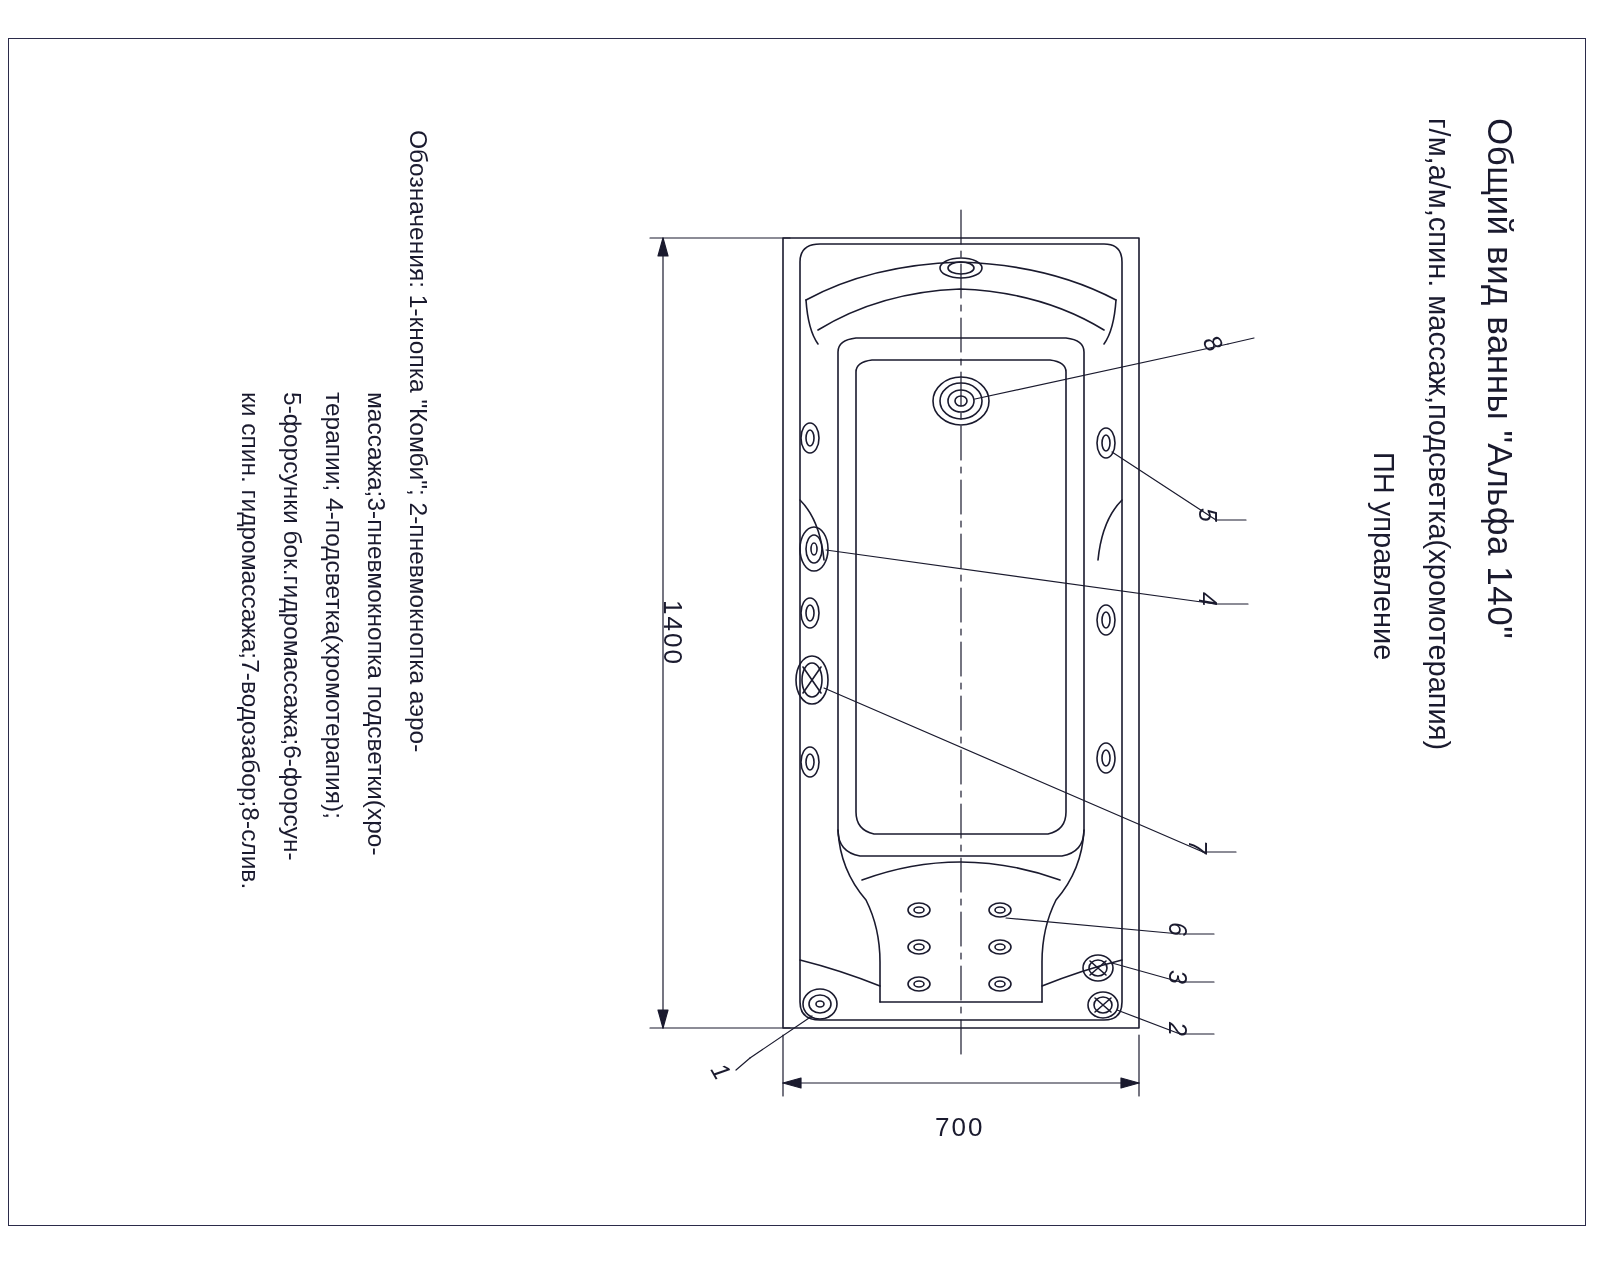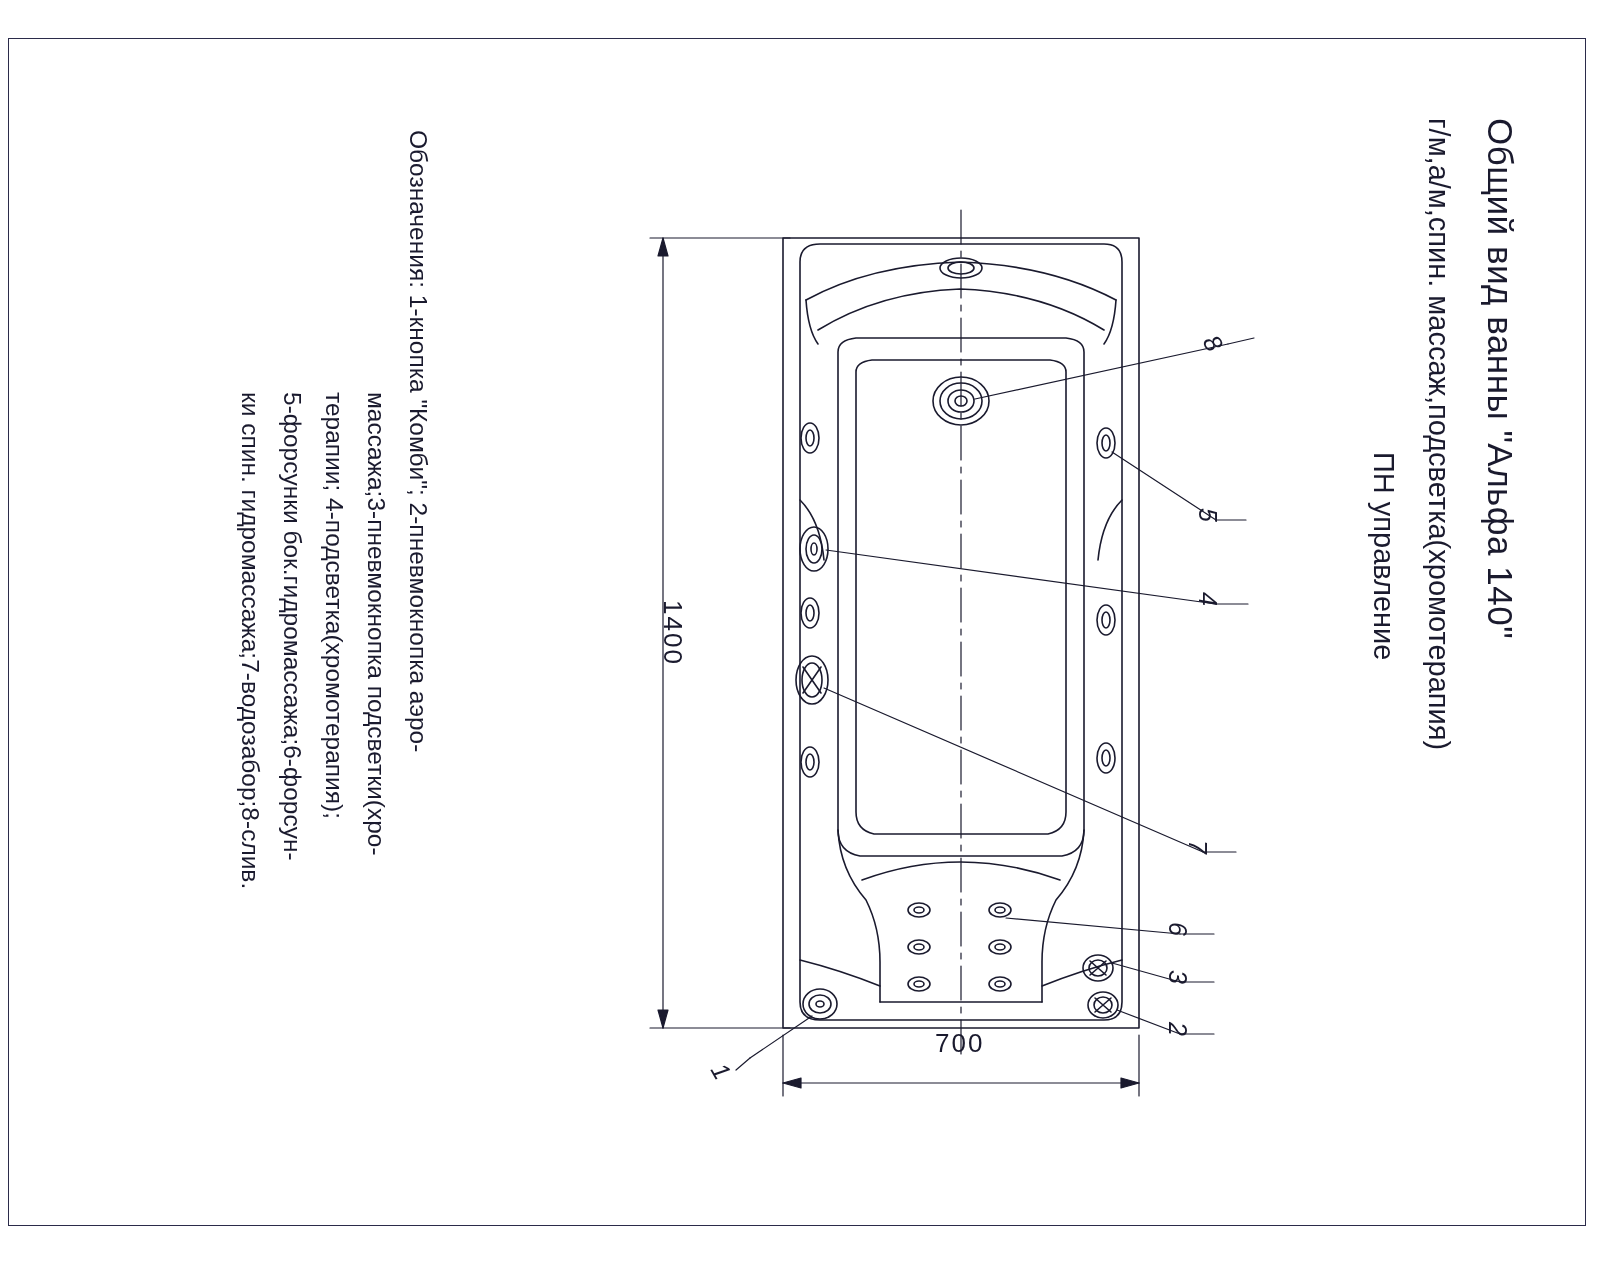--- a/index.html
+++ b/index.html
@@ -250,21 +250,21 @@
   <div class="vtext title-sub" style="left:1400px; top:452px; transform: rotate(90deg);">ПН управление</div>
 
   <div class="vtext legend-line" style="left:432px; top:130px; transform: rotate(90deg);">Обозначения: 1-кнопка "Комби"; 2-пневмокнопка аэро-</div>
   <div class="vtext legend-line" style="left:390px; top:392px; transform: rotate(90deg);">массажа;3-пневмокнопка подсветки(хро-</div>
   <div class="vtext legend-line" style="left:348px; top:392px; transform: rotate(90deg);">терапии; 4-подсветка(хромотерапия);</div>
   <div class="vtext legend-line" style="left:306px; top:392px; transform: rotate(90deg);">5-форсунки бок.гидромассажа;6-форсун-</div>
   <div class="vtext legend-line" style="left:264px; top:392px; transform: rotate(90deg);">ки спин. гидромассажа;7-водозабор;8-слив.</div>
 
   <div class="vtext dim-label" style="left:688px; top:600px; transform: rotate(90deg);">1400</div>
 
-  <div class="vtext dim-label" style="left:935px; top:1028px; transform: rotate(0deg);">700</div>
+  <div class="vtext dim-label" style="left:935px; top:1112px; transform: rotate(0deg);">700</div>
 
   <div class="vtext leader-num" style="left:1222px; top:330px; transform: rotate(60deg);">8</div>
   <div class="vtext leader-num" style="left:1222px; top:508px; transform: rotate(90deg);">5</div>
   <div class="vtext leader-num" style="left:1222px; top:592px; transform: rotate(90deg);">4</div>
   <div class="vtext leader-num" style="left:1212px; top:840px; transform: rotate(90deg);">7</div>
   <div class="vtext leader-num" style="left:1192px; top:922px; transform: rotate(90deg);">6</div>
   <div class="vtext leader-num" style="left:1192px; top:970px; transform: rotate(90deg);">3</div>
   <div class="vtext leader-num" style="left:1192px; top:1022px; transform: rotate(90deg);">2</div>
   <div class="vtext leader-num" style="left:730px; top:1058px; transform: rotate(60deg);">1</div>
 

